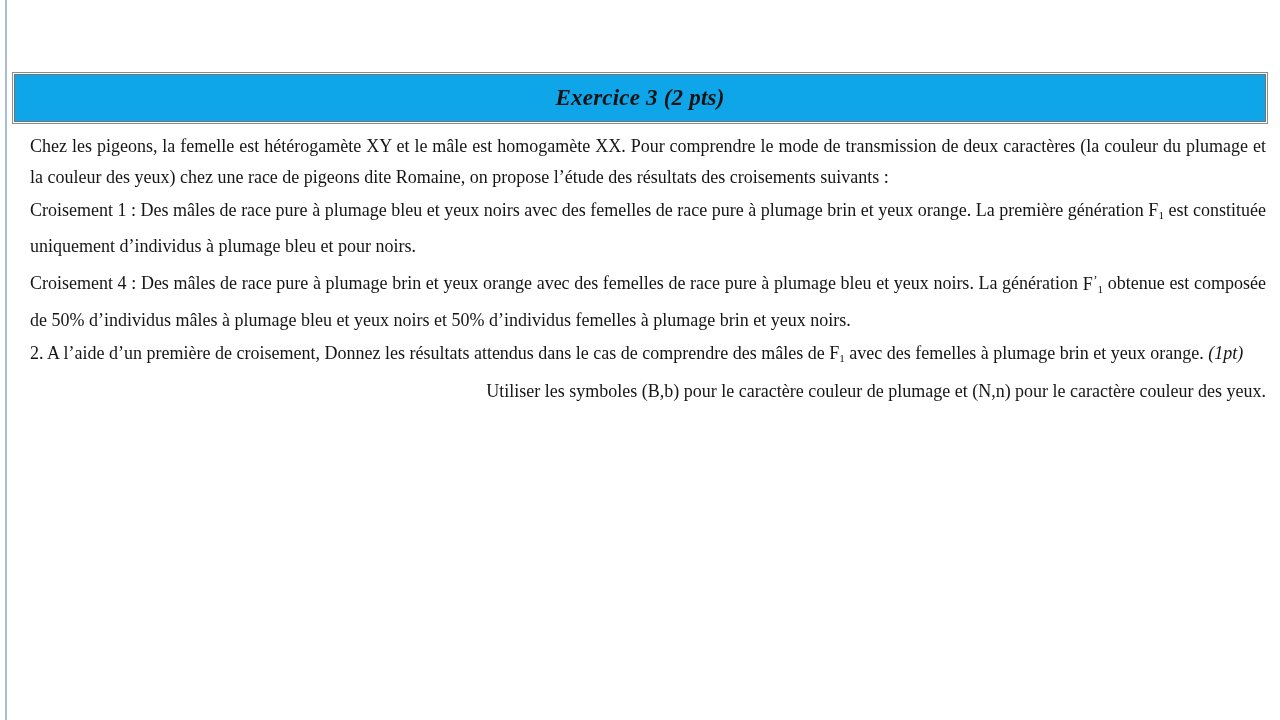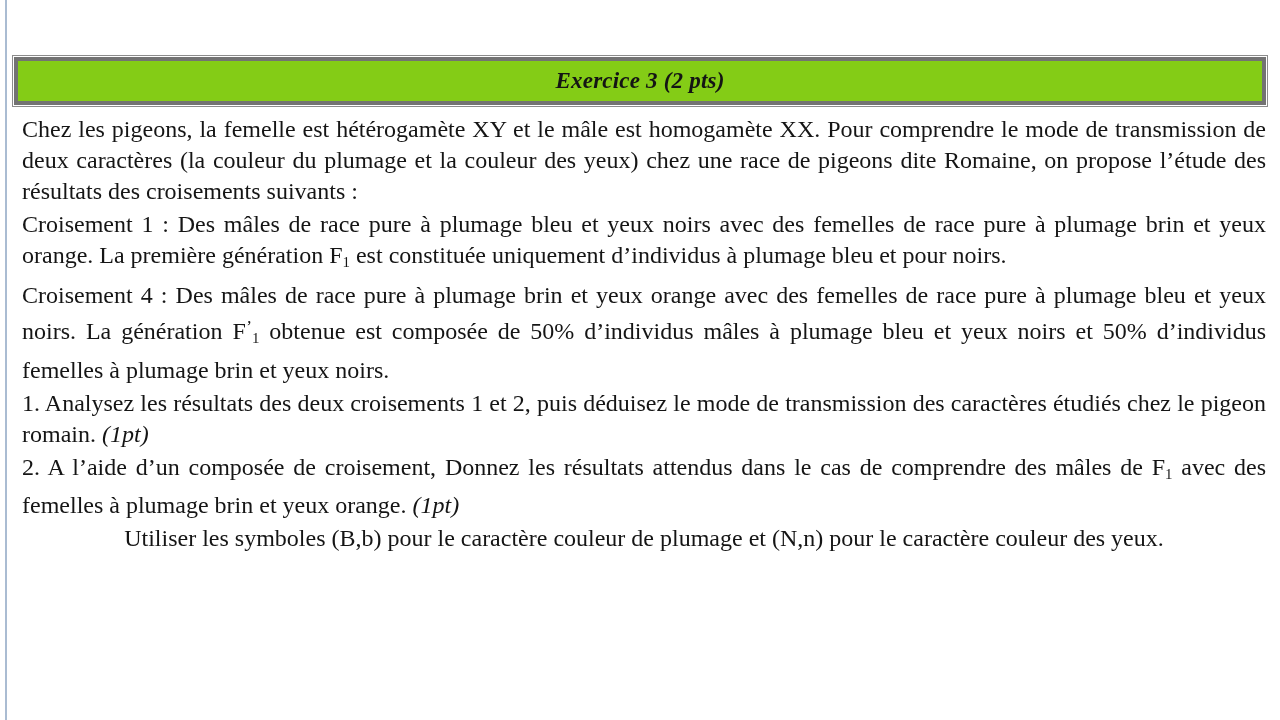--- a/index.html
+++ b/index.html
@@ -34,54 +34,54 @@
 
   .content {
     position: absolute;
     left: 14px;
     top: 0;
     width: 1252px;
   }
 
   
   .title-box {
-    margin-top: 57px;
+    margin-top: 74px;
     height: 48px;
-    border: 4px solid #737373;
+    border: 1px solid #737373;
     outline: 1px solid #8c8c8c;
     outline-offset: 1px;
     box-sizing: border-box;
     display: flex;
     align-items: center;
     justify-content: center;
-    background: #84cc16;
+    background: #0ea5e9;
   }
   .title-text {
     font-weight: bold;
     font-style: italic;
     font-size: 23px;
     letter-spacing: 0.2px;
     color: #141414;
   }
 
   
   .body-text {
     margin-top: 9px;
   }
   p.para {
-    margin: 0 0 2px 8px;
-    font-size: 24px;
+    margin: 0 0 2px 16px;
+    font-size: 18px;
     line-height: 31px;
     text-align: justify;
     text-justify: inter-word;
     color: #151515;
     hyphens: none;
   }
   p.para.last-left {
-    text-align: center;
+    text-align: right;
   }
   b, strong { font-weight: normal; }
   i, em { font-style: italic; }
 
   .sub {
     font-size: 0.62em;
     vertical-align: -0.28em;
     letter-spacing: 0;
   }
   .prime {
@@ -110,28 +110,24 @@
       </p>
 
       <p class="para">
         <b>Croisement 1 :</b><span> Des mâles de race pure à plumage bleu et yeux noirs avec des femelles de race pure à plumage brin et yeux orange. La première génération </span><span><span>F</span><span class="sub">1</span></span><span> est constituée uniquement d’individus à plumage bleu et pour noirs.</span>
       </p>
 
       <p class="para">
         <b>Croisement 4 :</b><span> Des mâles de race pure à plumage brin et yeux orange avec des femelles de race pure à plumage bleu et yeux noirs. La génération </span><span><span>F</span><span class="prime">’</span><span class="sub">1</span></span><span> obtenue est composée de 50% d’individus mâles à plumage bleu et yeux noirs et 50% d’individus femelles à plumage brin et yeux noirs.</span>
       </p>
 
-      <p class="para">
-        <b>1.</b>
-        <b>Analysez</b><span> les résultats des deux croisements 1 et 2, puis </span><b>déduisez</b><span> le mode de transmission des caractères étudiés chez le pigeon romain. </span><i>(1pt)</i>
-      </p>
 
       <p class="para">
         <b>2.</b>
-        <b>A l’aide</b><span> d’un composée de croisement, </span><b>Donnez</b><span> les résultats attendus  dans le cas de comprendre des mâles de </span><span><span>F</span><span class="sub">1</span></span><span> avec des femelles à plumage brin et yeux orange. </span><i>(1pt)</i>
+        <b>A l’aide</b><span> d’un première de croisement, </span><b>Donnez</b><span> les résultats attendus  dans le cas de comprendre des mâles de </span><span><span>F</span><span class="sub">1</span></span><span> avec des femelles à plumage brin et yeux orange. </span><i>(1pt)</i>
       </p>
 
       <p class="para last-left">
         <b>Utiliser les symboles (B,b) pour le caractère couleur de plumage et (N,n) pour le caractère couleur des yeux.</b>
       </p>
 
     </div>
   </div>
 </div>
 

